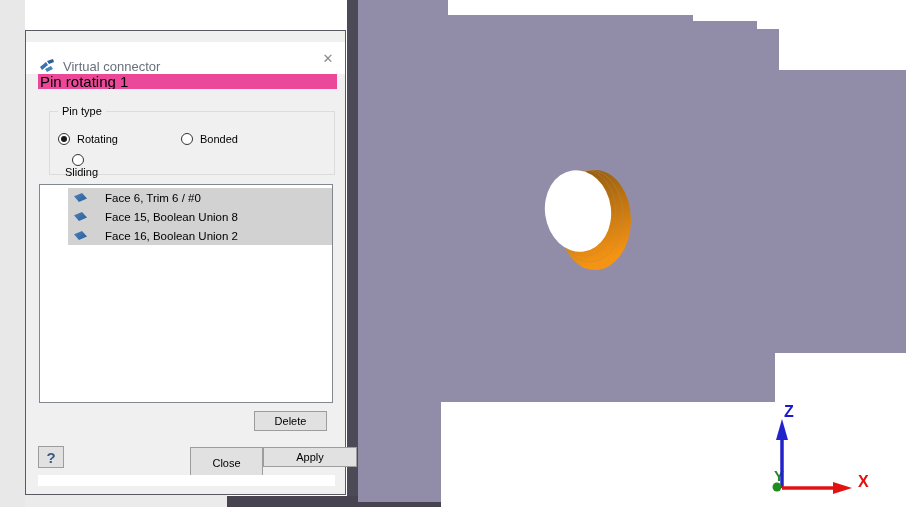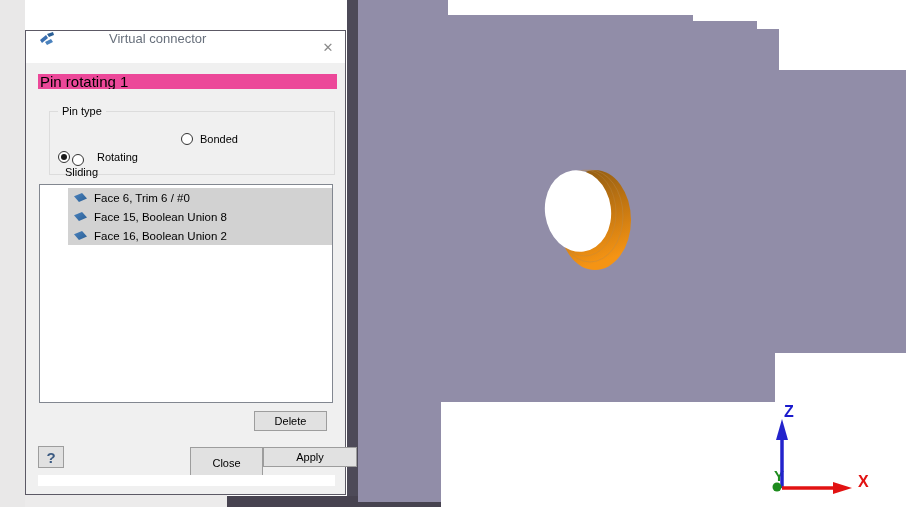--- a/index.html
+++ b/index.html
@@ -10,22 +10,22 @@
   }
   .scene{position:absolute;left:0;top:0;}
   .left-strip{position:absolute;left:0;top:0;width:25px;height:507px;background:#E9E8E8;}
 
   
   .dialog{
     position:absolute;left:25px;top:30px;width:321px;height:465px;
     background:#F0F0F0;border:1px solid #5C5965;box-sizing:border-box;
   }
   .titlebar{
-    position:absolute;left:0;top:0;width:100%;height:32px;background:#ffffff;
-    display:flex;align-items:flex-start;gap:46px;
+    position:absolute;left:0;top:11px;width:100%;height:32px;background:#ffffff;
+    display:flex;align-items:flex-end;
   }
   .titlebar .app-icon{margin-left:13px;width:16px;height:16px;flex:0 0 auto;}
   .titlebar .title{margin-left:8px;font-size:13px;color:#68707C;}
   .close-btn{
     position:absolute;right:8px;top:7px;width:18px;height:18px;
     display:flex;align-items:center;justify-content:center;
     color:#8a8a8a;font-size:13px;cursor:default;
   }
   .name-input{
     position:absolute;left:12px;top:43px;width:297px;height:15px;
@@ -58,21 +58,21 @@
   .face-row{
     margin-left:28px;height:19px;background:#D2D2D2;
     display:flex;align-items:center;
   }
   .face-row.first{margin-top:3px;}
   .face-icon{
     width:13px;height:9px;margin-left:6px;flex:0 0 auto;
     background:linear-gradient(135deg,#4a82bd 0%,#2a5f96 100%);
     clip-path:polygon(0 35%,62% 0,100% 62%,38% 100%);
   }
-  .face-label{margin-left:7px;font-size:11.5px;color:#000;white-space:nowrap;}
+  .face-label{margin-left:18px;font-size:11.5px;color:#000;white-space:nowrap;}
 
   .btn{
     position:absolute;background:#E1E1E1;border:1px solid #9D9D9D;
     box-sizing:border-box;font-family:"Liberation Sans",sans-serif;
     font-size:11px;color:#000;display:flex;align-items:center;justify-content:center;
     padding:0;
   }
   .btn-delete{left:228px;top:380px;width:73px;height:20px;}
   .btn-help{left:12px;top:415px;width:26px;height:22px;font-size:15px;font-weight:bold;color:#3B5A82;}
   .btn-close{left:164px;top:416px;width:73px;height:32px;}
@@ -139,21 +139,21 @@
       </svg>
       <span class="title">Virtual connector</span>
       <span class="close-btn">✕</span>
     </div>
 
     <input class="name-input" type="text" value="Pin rotating 1" style="">
 
     <div class="groupbox">
       <span class="group-label">Pin type</span>
 
-      <div class="radio-row" style="left:8px;top:39px;gap:20px;">
+      <div class="radio-row" style="left:8px;top:21px;">
         <span class="radio checked"></span>
         <span class="radio-label">Rotating</span>
       </div>
 
       <div class="radio-row" style="left:131px;top:21px;">
         <span class="radio"></span>
         <span class="radio-label">Bonded</span>
       </div>
 
       <div class="radio-row" style="left:8px;top:42px;flex-direction:column;">

